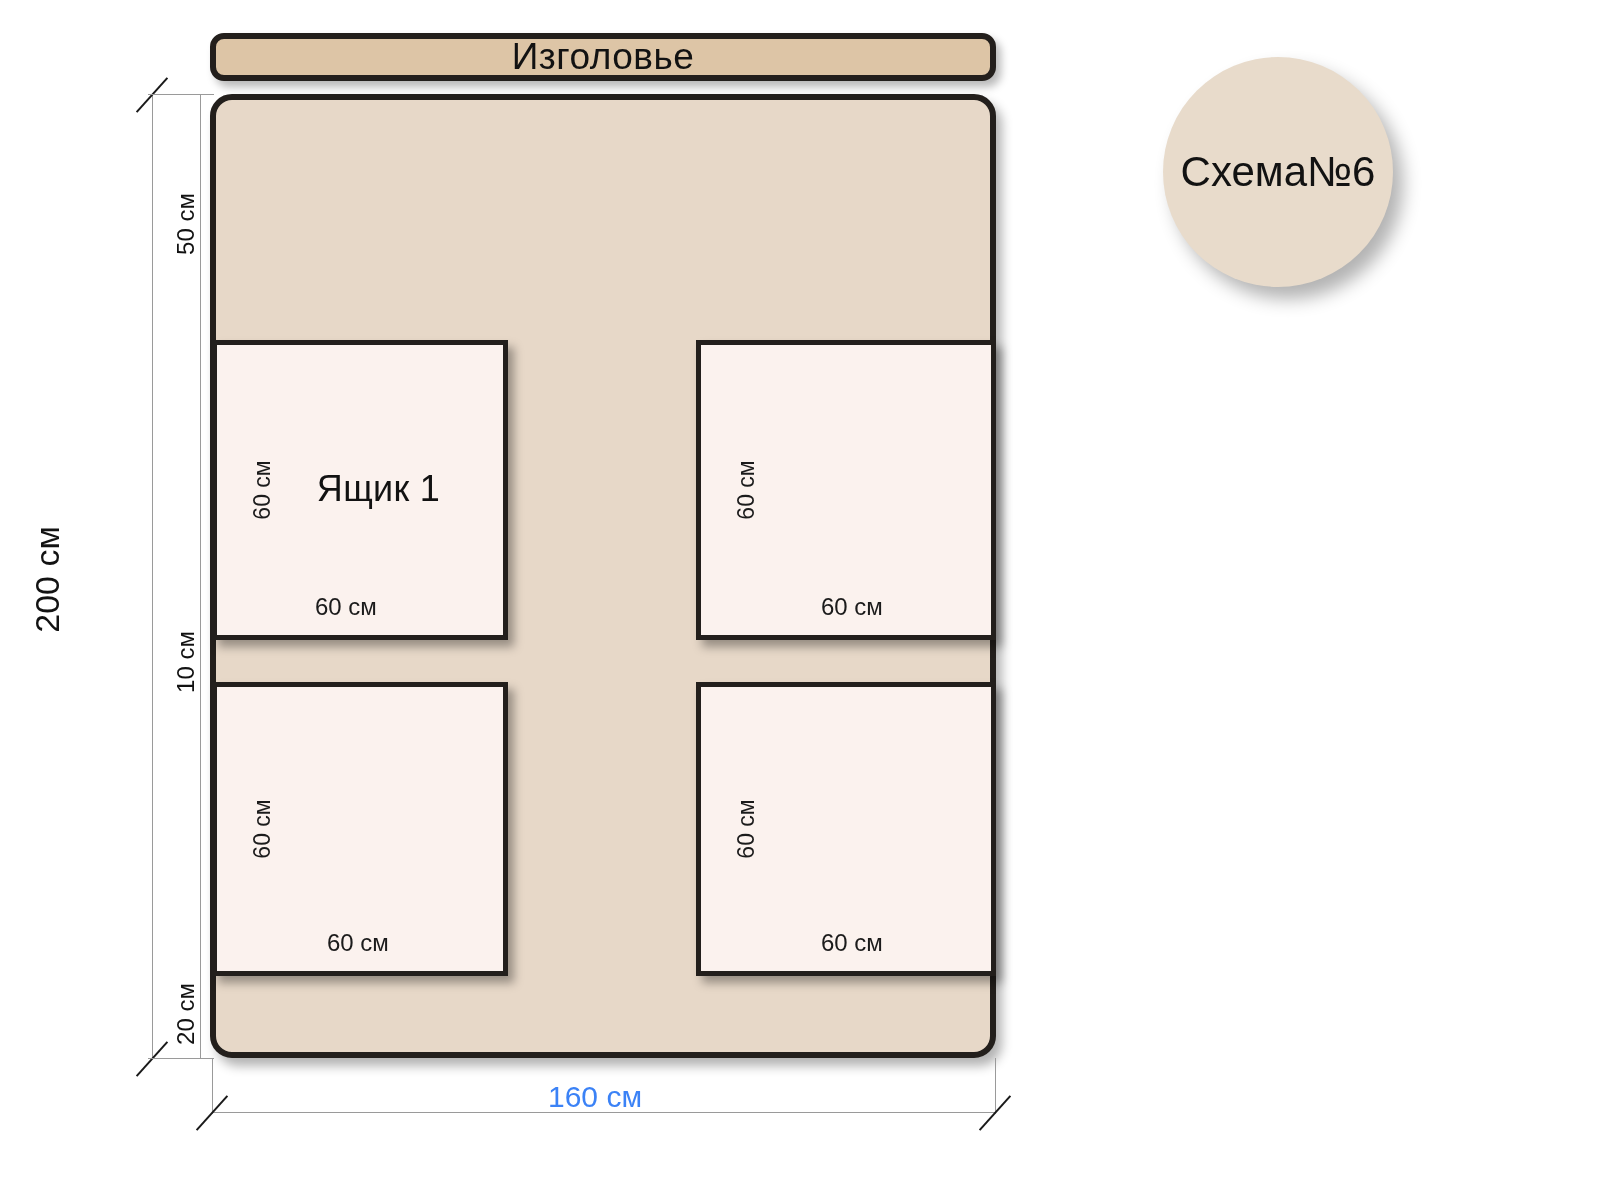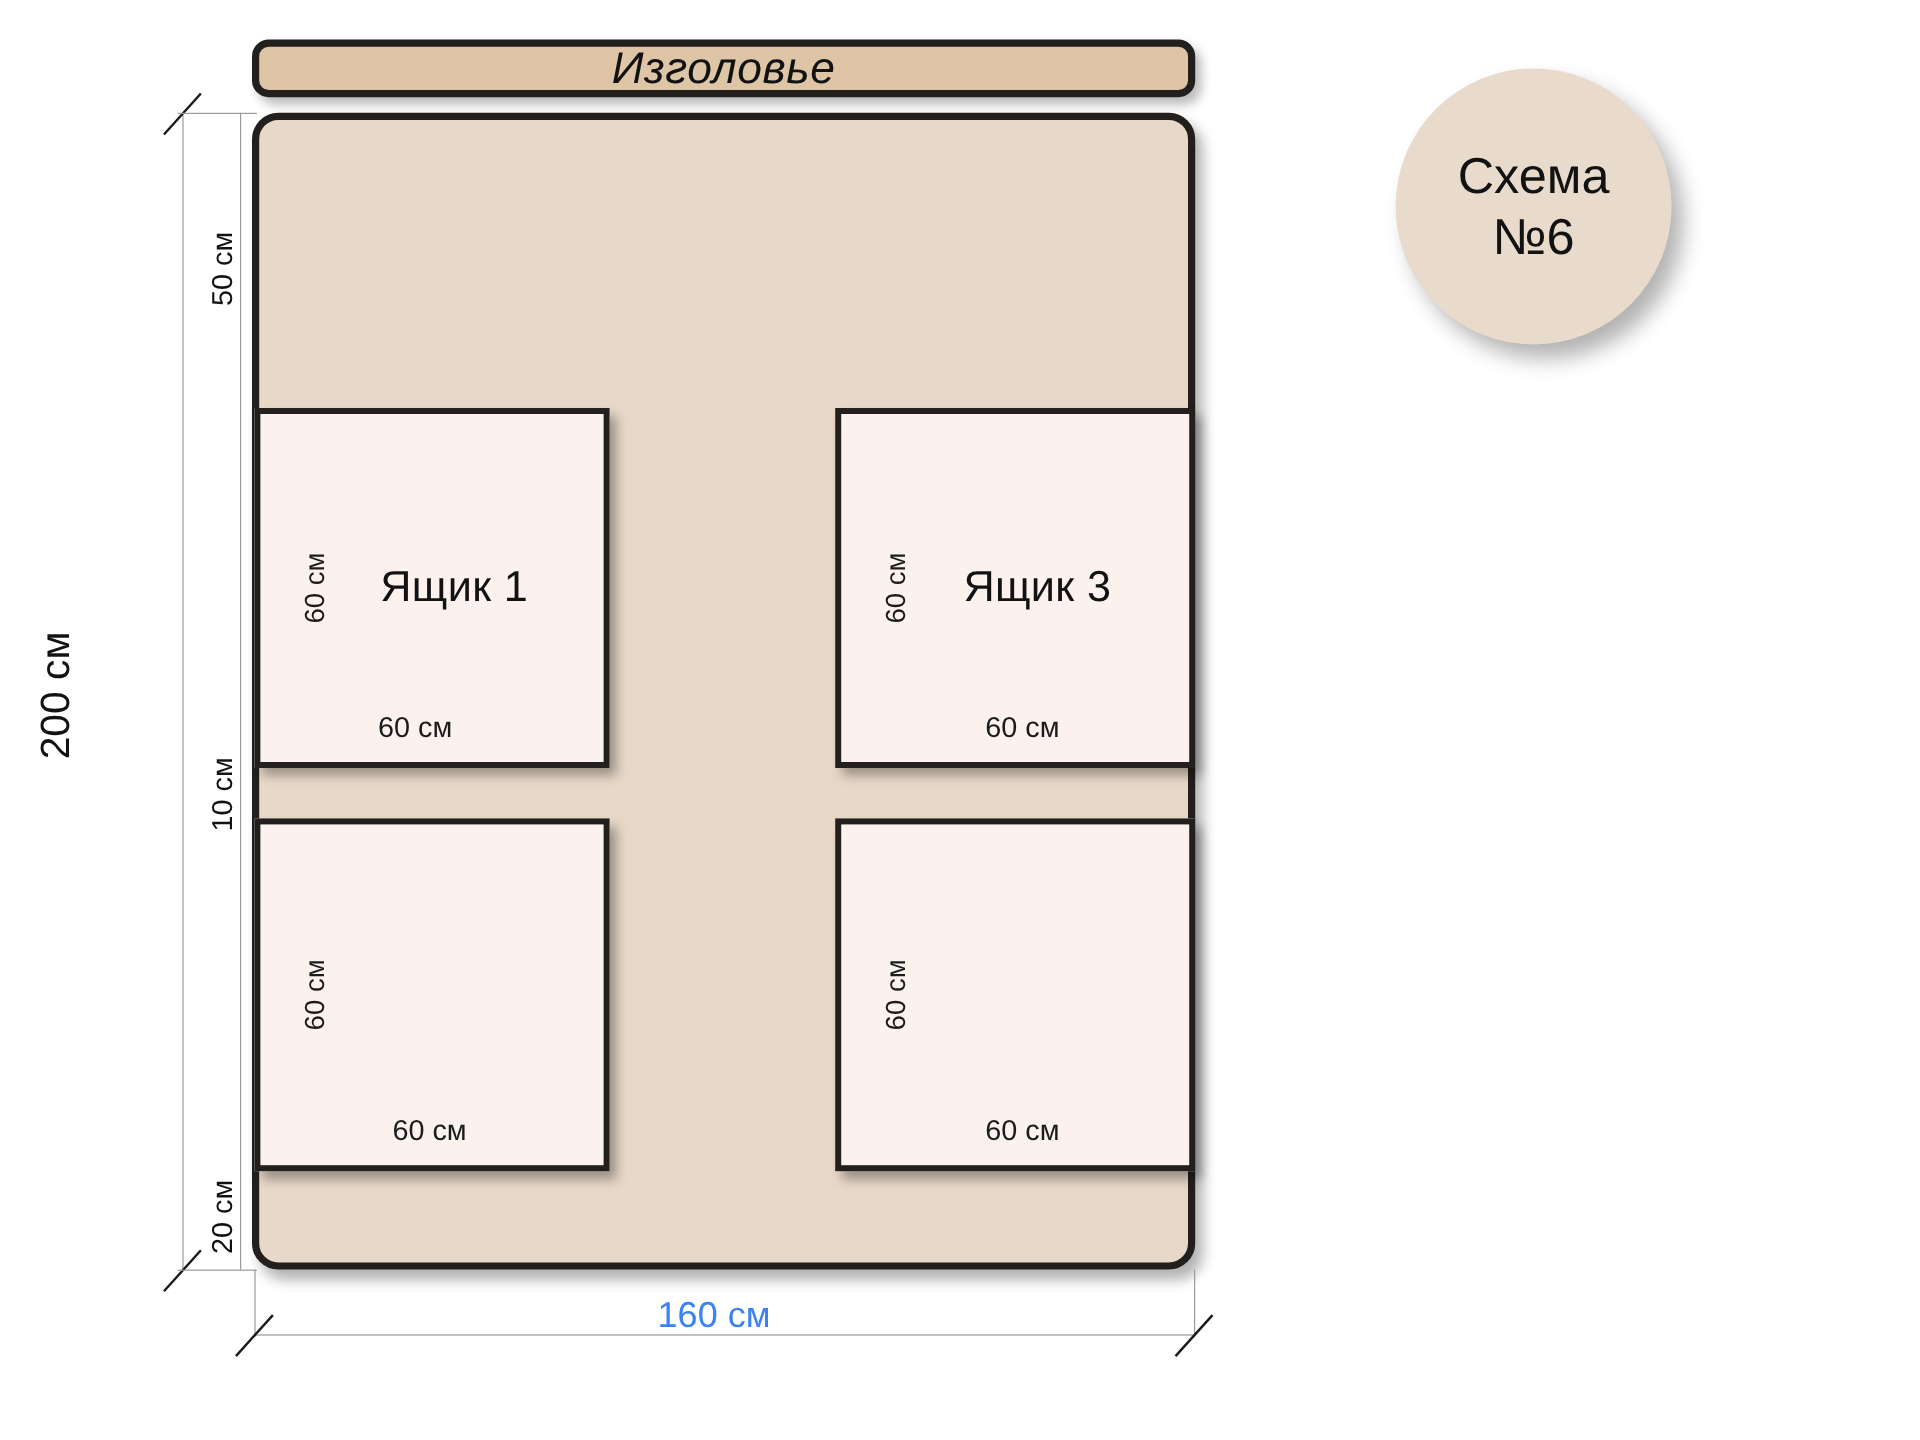--- a/index.html
+++ b/index.html
@@ -31,21 +31,20 @@
     width: 786px;
     height: 48px;
     background: #ddc5a6;
     border: 6px solid #231f1c;
     border-radius: 14px;
     box-sizing: border-box;
     display: flex;
     align-items: center;
     justify-content: center;
     box-shadow: 5px 6px 9px rgba(0,0,0,0.28);
-    font-style: italic;
   }
   .headboard-label {
     font-size: 37px;
     letter-spacing: 0.5px;
     color: #121212;
     font-weight: 400;
   }
 
   .bed-body {
     position: absolute;
@@ -150,21 +149,21 @@
   
   .badge {
     position: absolute;
     left: 1163px;
     top: 57px;
     width: 230px;
     height: 230px;
     border-radius: 50%;
     background: #e8dbcb;
     display: flex;
-    flex-direction: column;
+    flex-direction: row;
     align-items: center;
     justify-content: center;
     box-shadow: 10px 12px 18px rgba(0,0,0,0.30);
   }
   .badge-line {
     font-size: 42px;
     line-height: 1.22;
     color: #121212;
     text-align: center;
   }
@@ -186,21 +185,20 @@
     <span class="drawer-width">60 см</span>
   </div>
 
   <div class="drawer" id="drawer-2">
     <span class="drawer-height">60 см</span>
     <span class="drawer-width">60 см</span>
   </div>
 
   <div class="drawer" id="drawer-3">
     <span class="drawer-height">60 см</span>
-    <span class="drawer-name">Ящик 3</span>
     <span class="drawer-width">60 см</span>
   </div>
 
   <div class="drawer" id="drawer-4">
     <span class="drawer-height">60 см</span>
     <span class="drawer-width">60 см</span>
   </div>
 
   <div class="dim-line-v" style="left:152px; top:94px; height:964px;"></div>
   <div class="tick" style="left:151px; top:72px;"></div>

